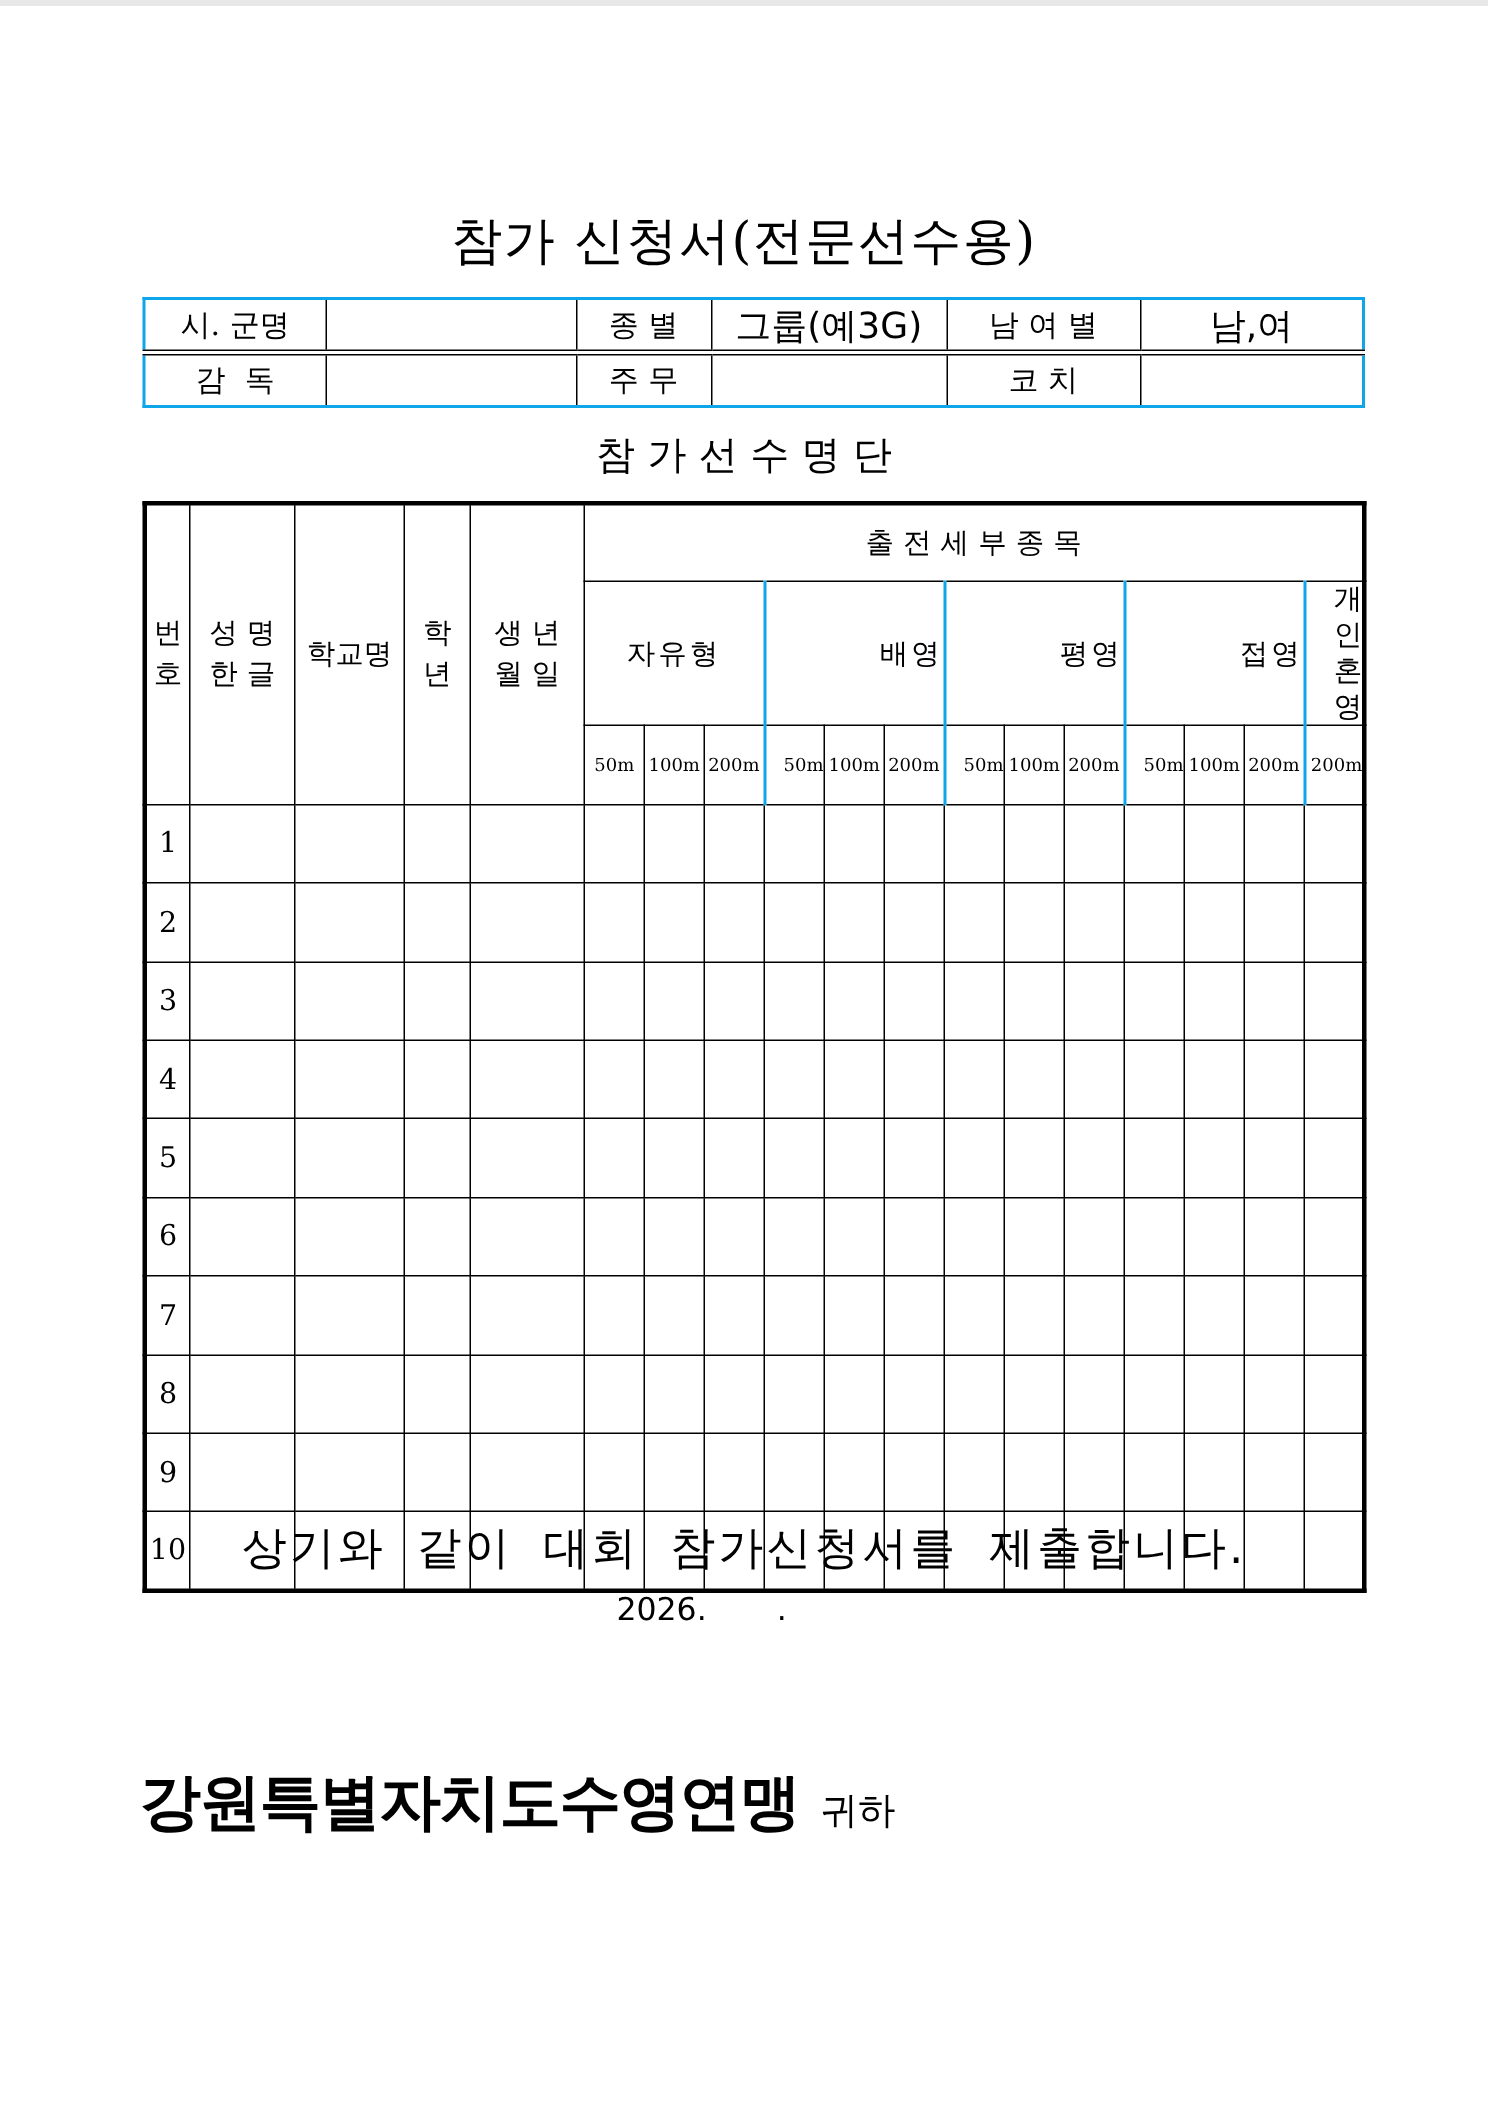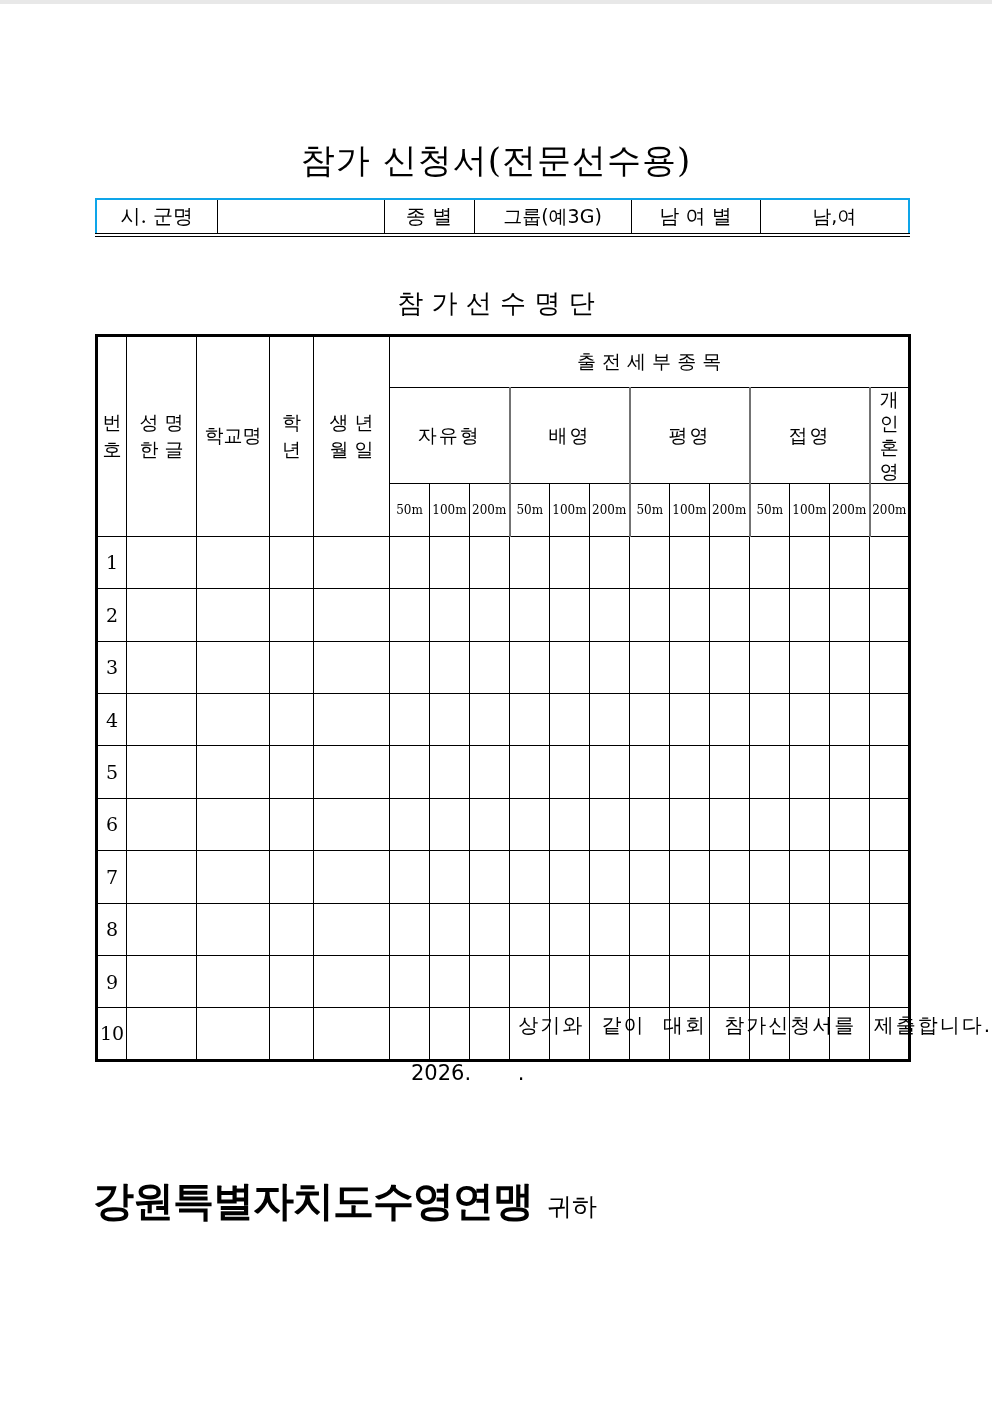--- a/index.html
+++ b/index.html
@@ -34,21 +34,21 @@
   .info-table td {
     border: 1px solid #000;
     height: 36px;
     text-align: center;
     vertical-align: middle;
     font-size: 20px;
     white-space: pre;
     overflow: hidden;
   }
   .info-table tr.dbl td { border-bottom: 4px double #000; }
-  .info-table td.val { font-family: "DejaVu Sans", "Liberation Sans", sans-serif; font-size: 19px; }
+  .info-table td.val { font-family: "DejaVu Sans", "Liberation Sans", sans-serif; font-size: 24px; }
   
   .roster-heading {
     position: absolute;
     top: 282px; left: 0;
     width: 100%;
     text-align: center;
     font-size: 26px;
     white-space: pre;
   }
   
@@ -63,32 +63,32 @@
     text-align: center;
     vertical-align: middle;
     font-size: 19px;
     overflow: hidden;
   }
   .roster-table .hr-a td { height: 28px; }
   .roster-table .hr-b td { height: 47px; letter-spacing: 2px; }
   .roster-table .hr-c td { height: 43px; font-size: 12px; letter-spacing: 0; }
   .roster-table td.multiline { white-space: pre-line; line-height: 1.45; }
   .roster-table td.events-head { white-space: pre; }
-  .roster-table td.bl2 { border-left: 2px solid #737373; }
+  .roster-table td.bl2 { border-left: 2px solid #0ea5e9; text-align: right; }
   .roster-table td.im { line-height: 1.25; letter-spacing: 0; }
   .roster-table tbody tr { height: 52.4px; }
   .roster-table tbody td.num { font-size: 19px; }
   
   .sans { font-family: "DejaVu Sans", "Liberation Sans", sans-serif; }
   .submit-statement {
     position: absolute;
     top: 1008px; left: 0;
     width: 100%;
-    text-align: right;
-    font-size: 20px;
+    text-align: center;
+    font-size: 30px;
     letter-spacing: 2px;
     word-spacing: 9px;
   }
   .date-line {
     position: absolute;
     top: 1057px; left: 411px;
     font-size: 21px;
     white-space: pre;
   }
   .sign-row { position: absolute; top: 1110px; left: 0; width: 100%; height: 30px; }
@@ -130,20 +130,28 @@
         <col style="width:149px">
     </colgroup>
     <tbody>
       <tr class="dbl">
         <td>시. 군명</td>
         <td class="val"></td>
         <td>종 별</td>
         <td class="val">그룹(예3G)</td>
         <td>남 여 별</td>
         <td class="val">남,여</td>
+      </tr>
+      <tr>
+        <td>감  독</td>
+        <td class="val"></td>
+        <td>주 무</td>
+        <td class="val"></td>
+        <td>코 치</td>
+        <td class="val"></td>
       </tr>
     </tbody>
   </table>
 
   <div class="roster-heading">참 가 선 수 명 단</div>
 
   <table class="roster-table">
     <colgroup>
       <col style="width:30px">
         <col style="width:70px">

